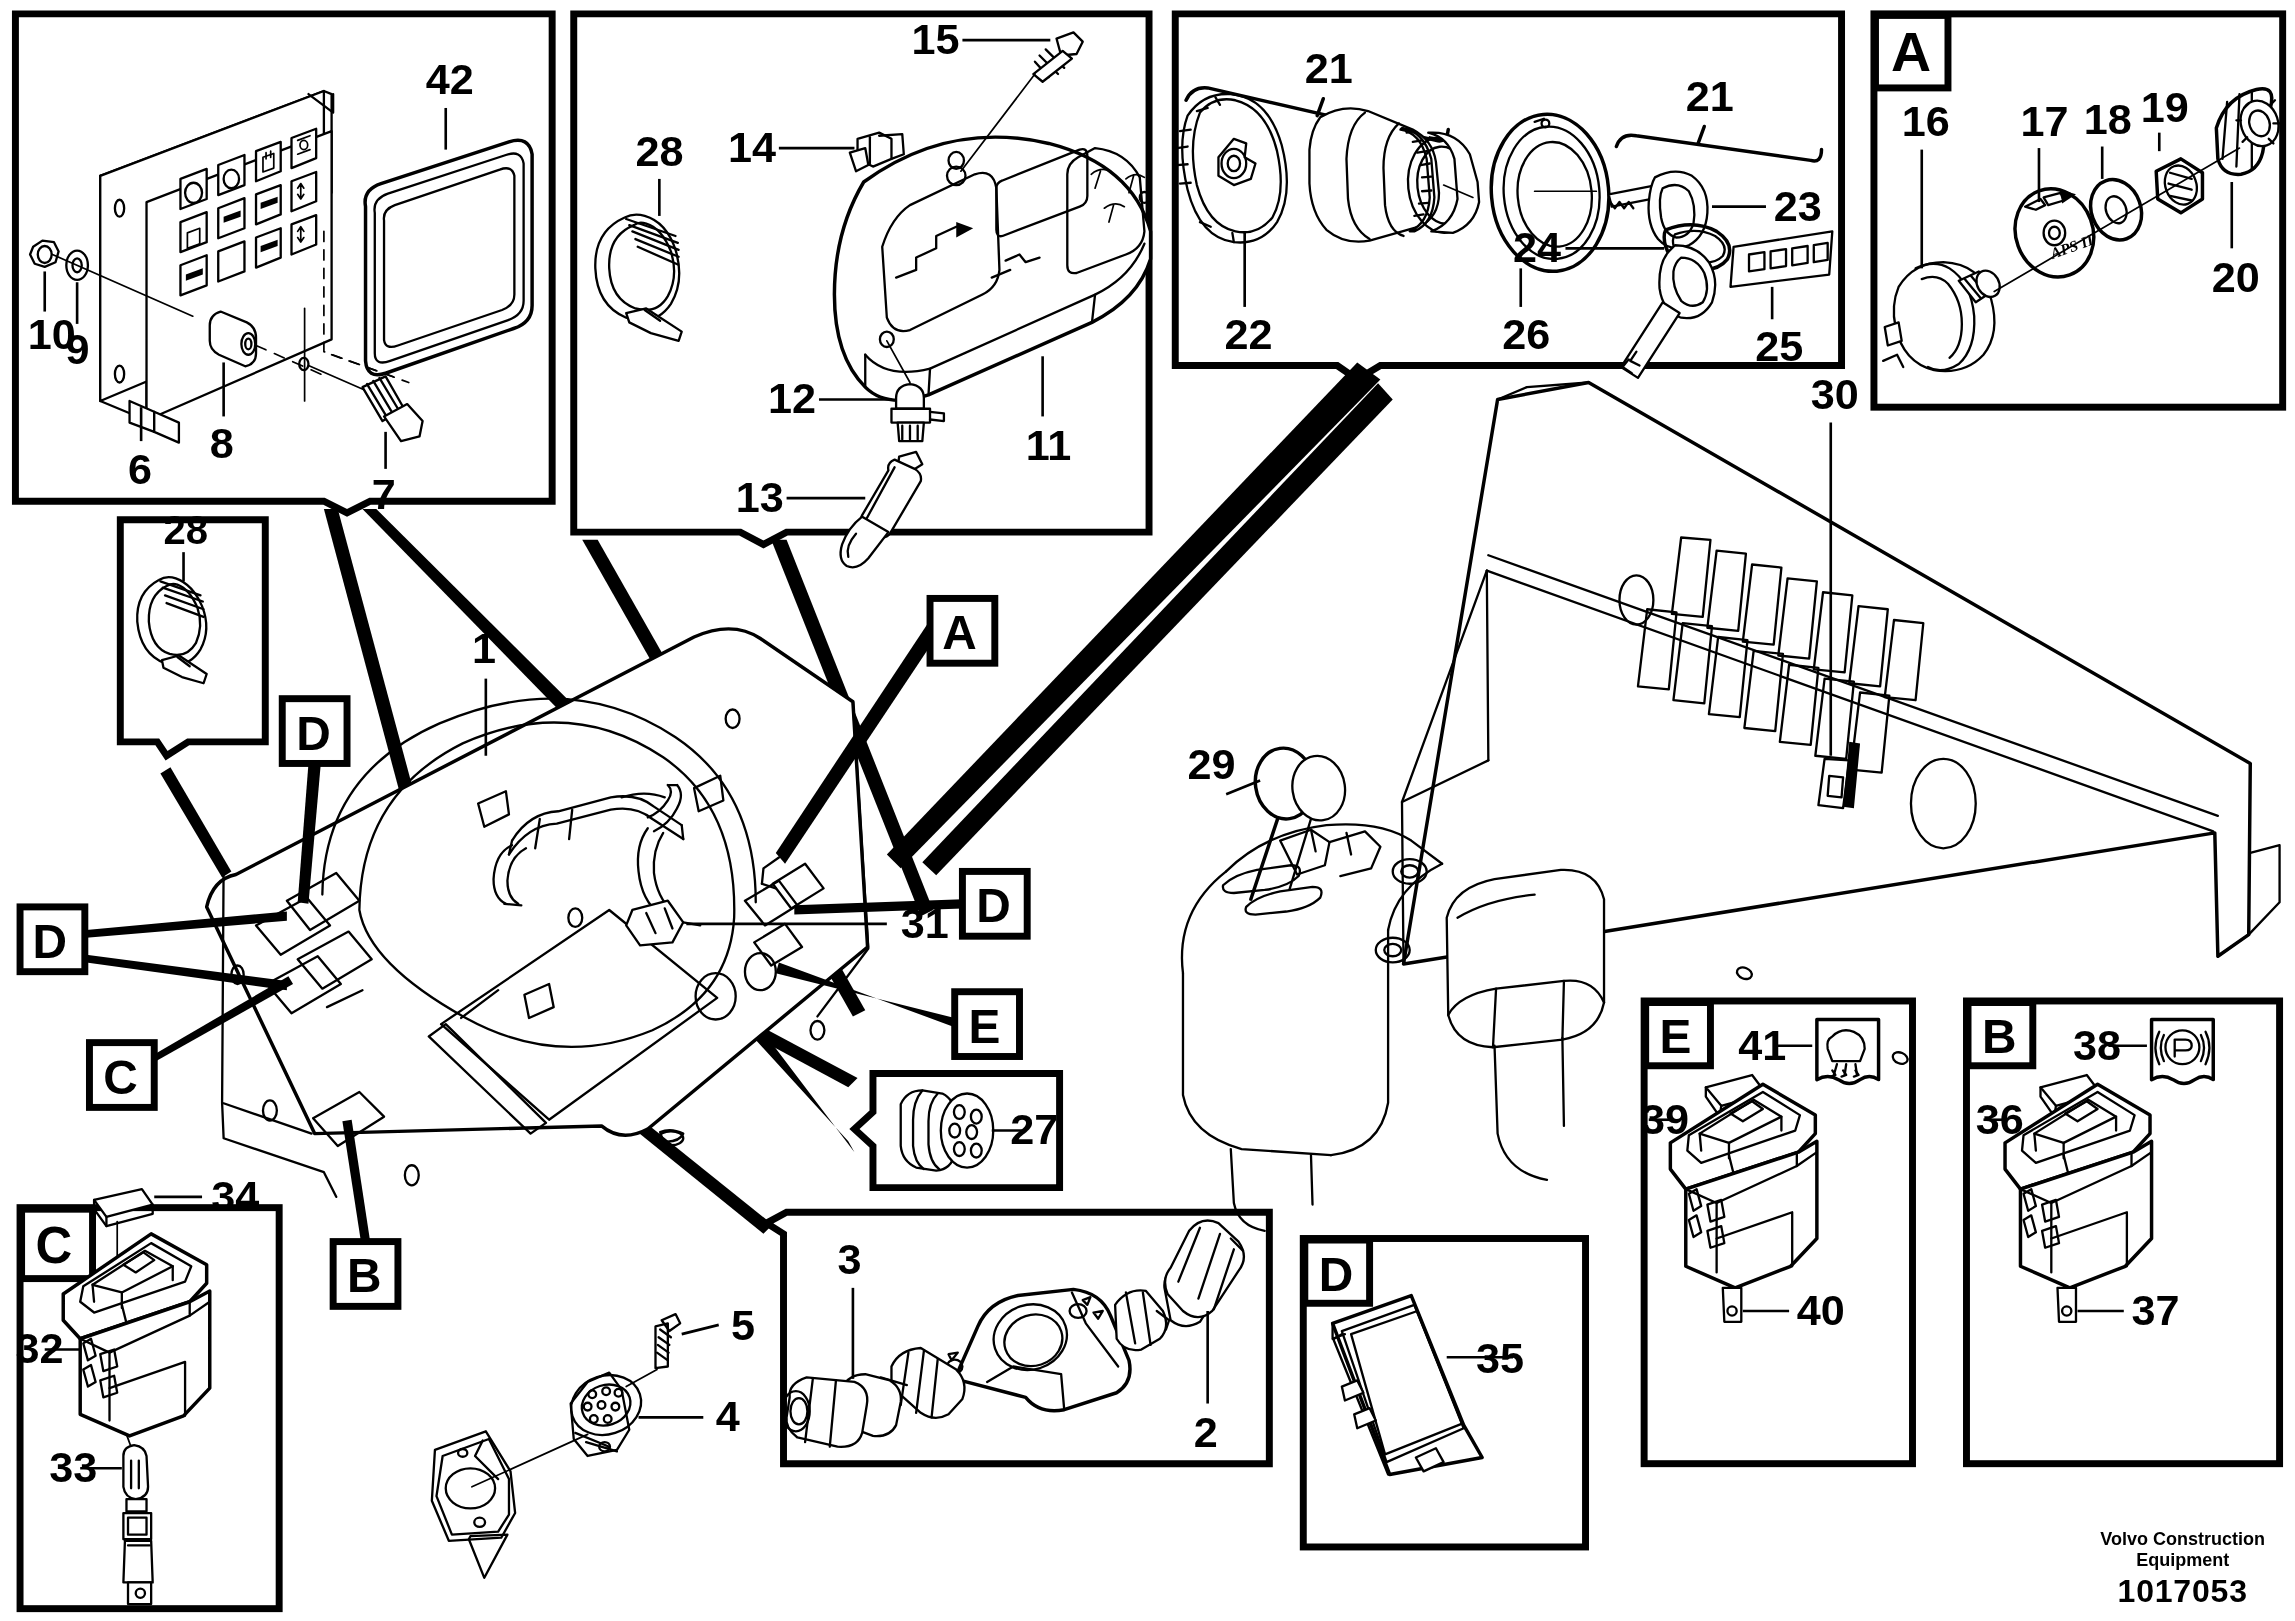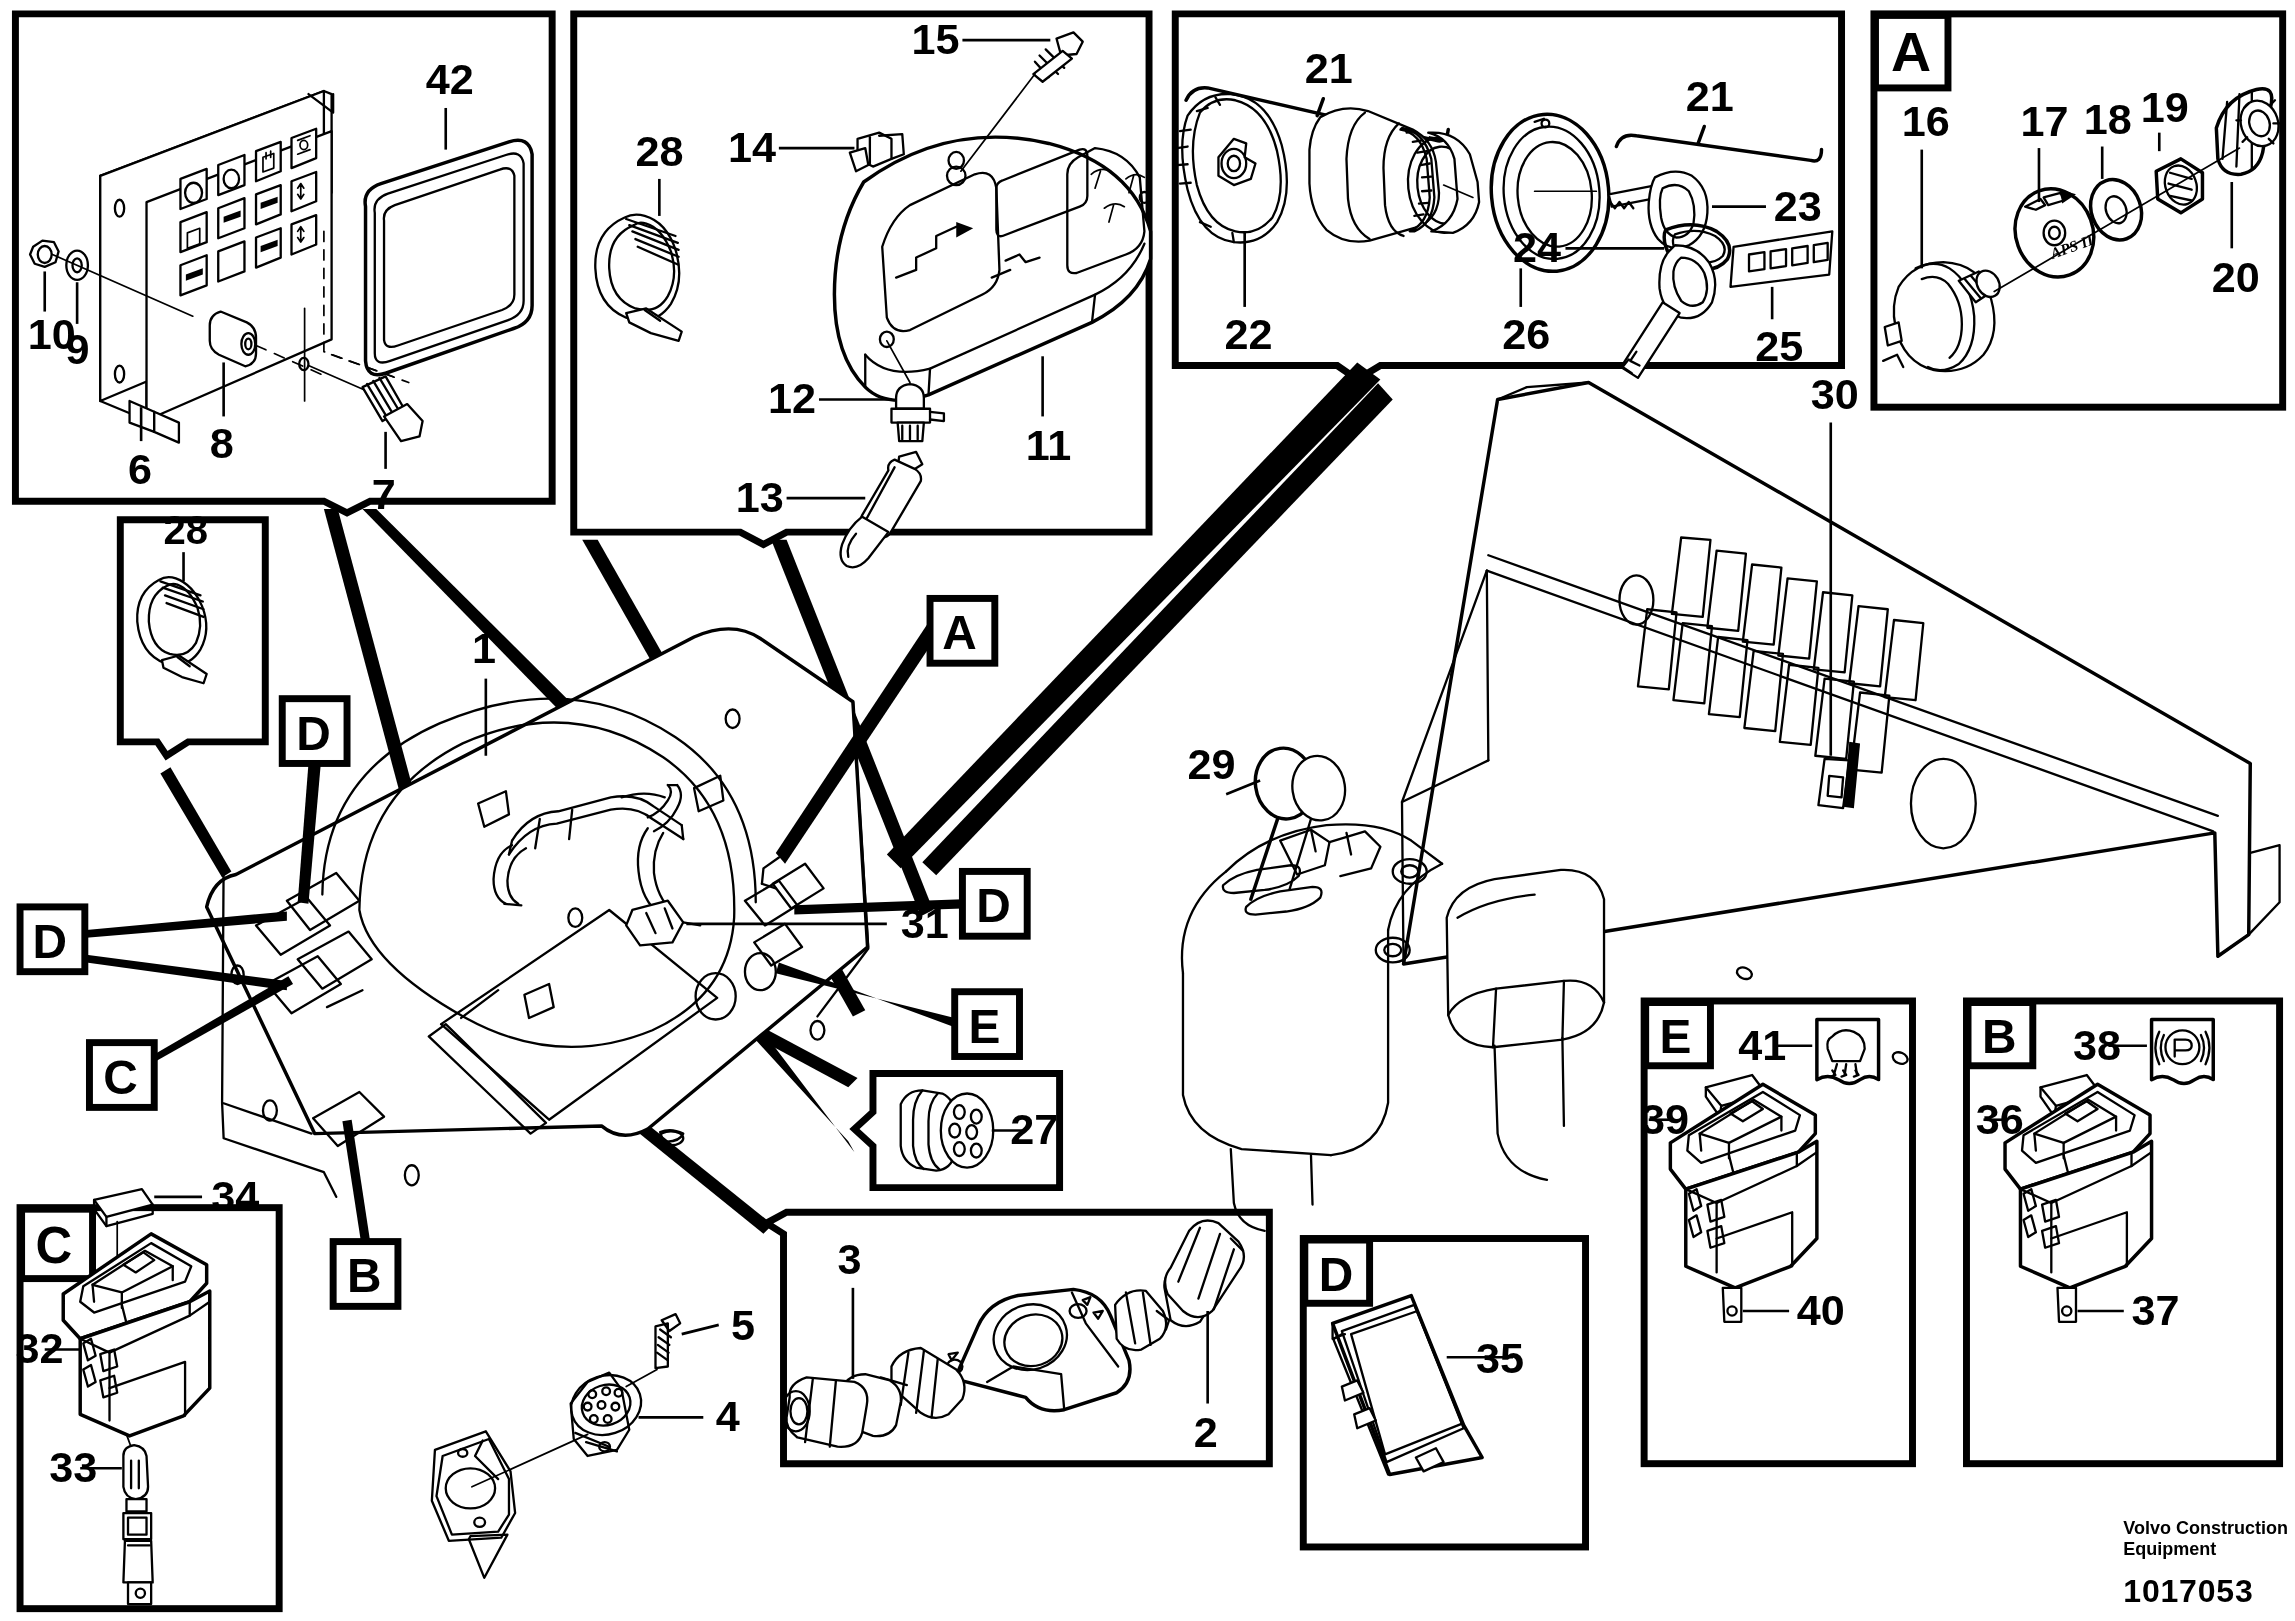--- a/index.html
+++ b/index.html
@@ -22,25 +22,25 @@
   .blk{fill:#000;stroke:none;}
   .num{
     font-family:"Liberation Sans", sans-serif;
     font-weight:bold;font-size:43px;fill:#000;
   }
   .numL{
     font-family:"Liberation Sans", sans-serif;
     font-weight:bold;font-size:56px;fill:#000;
   }
   .foot{
-    position:absolute;right:7px;bottom:10.8px;text-align:left;
+    position:absolute;right:30px;bottom:10.8px;text-align:center;
     font-family:"Liberation Sans", sans-serif;
   }
   .foot .brand{font-size:18px;font-weight:bold;line-height:1.18;color:#000;}
-  .foot .pn{font-size:32px;font-weight:bold;letter-spacing:0.8px;color:#000;margin-top:13px;}
+  .foot .pn{font-size:32px;font-weight:bold;letter-spacing:0.8px;color:#000;margin-top:2px;}
 </style>
 </head>
 <body>
 
 <div id="sheet">
 
 <svg viewBox="0 0 2976 2102" xmlns="http://www.w3.org/2000/svg">
 
   <g>
 

